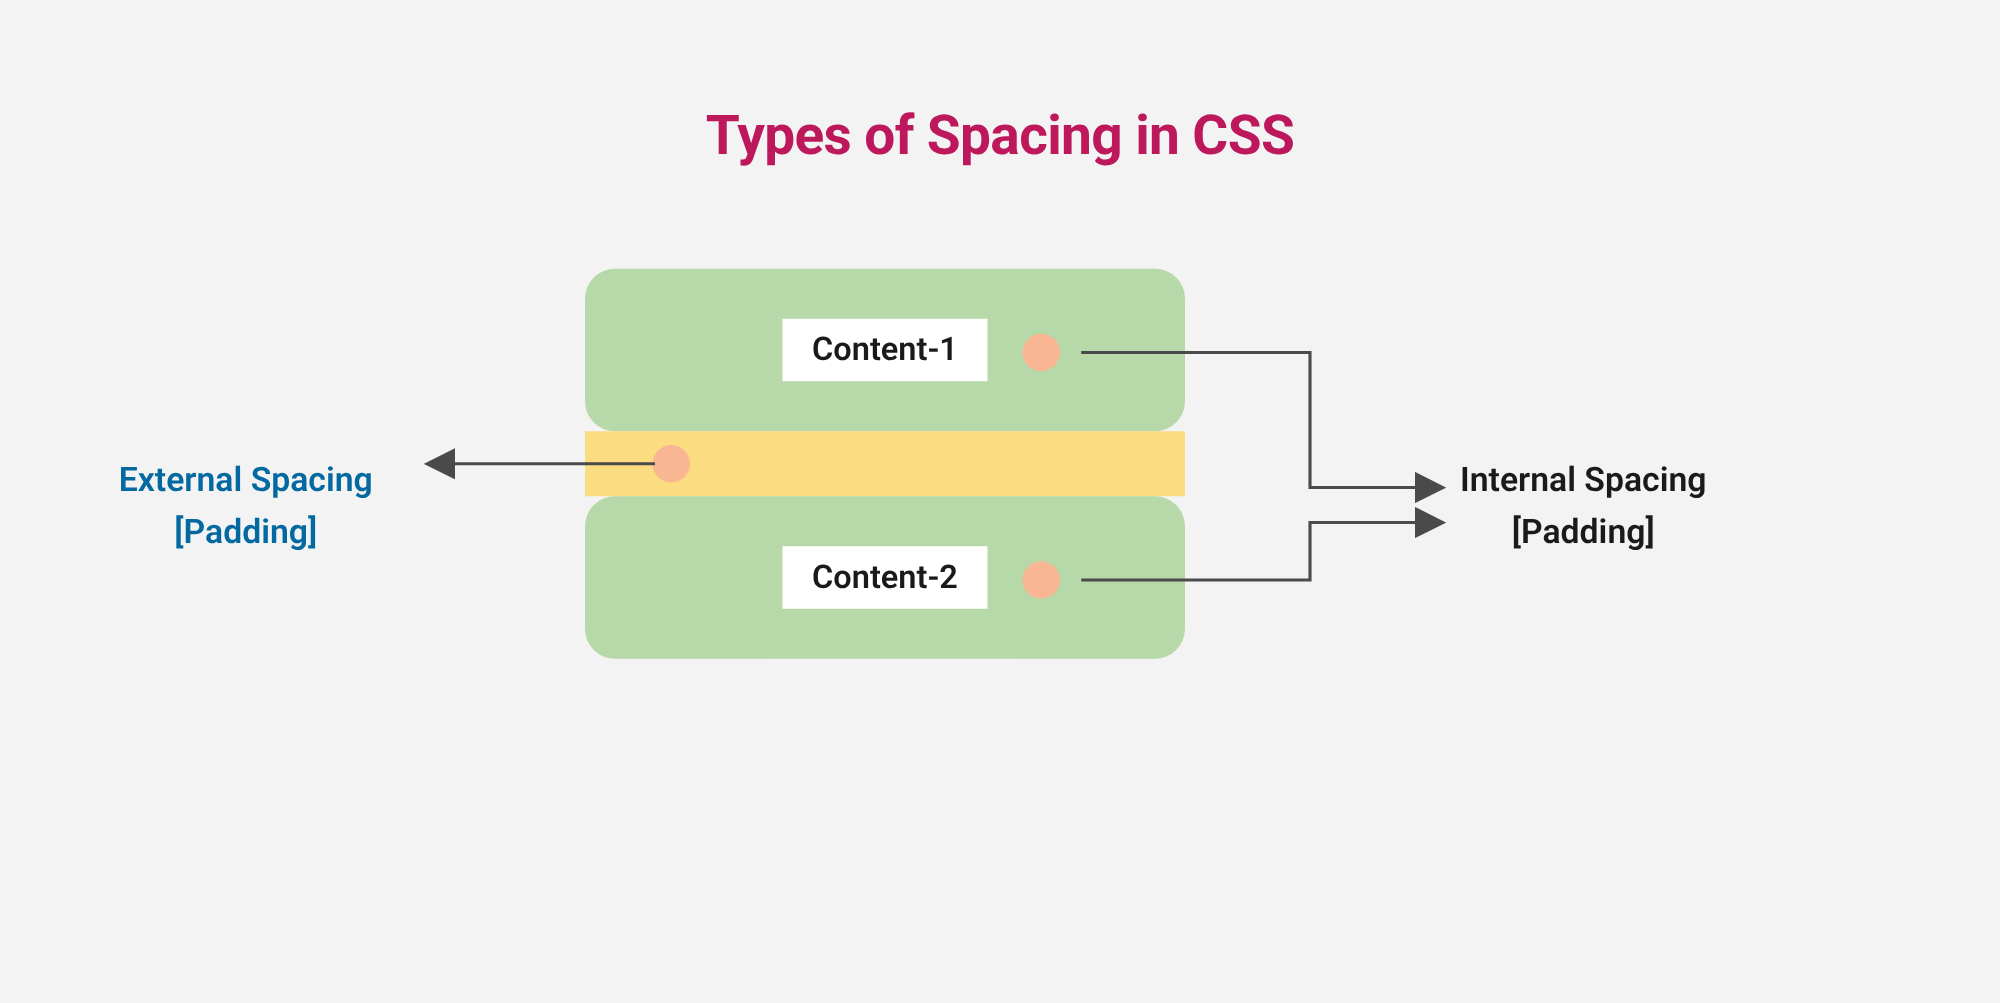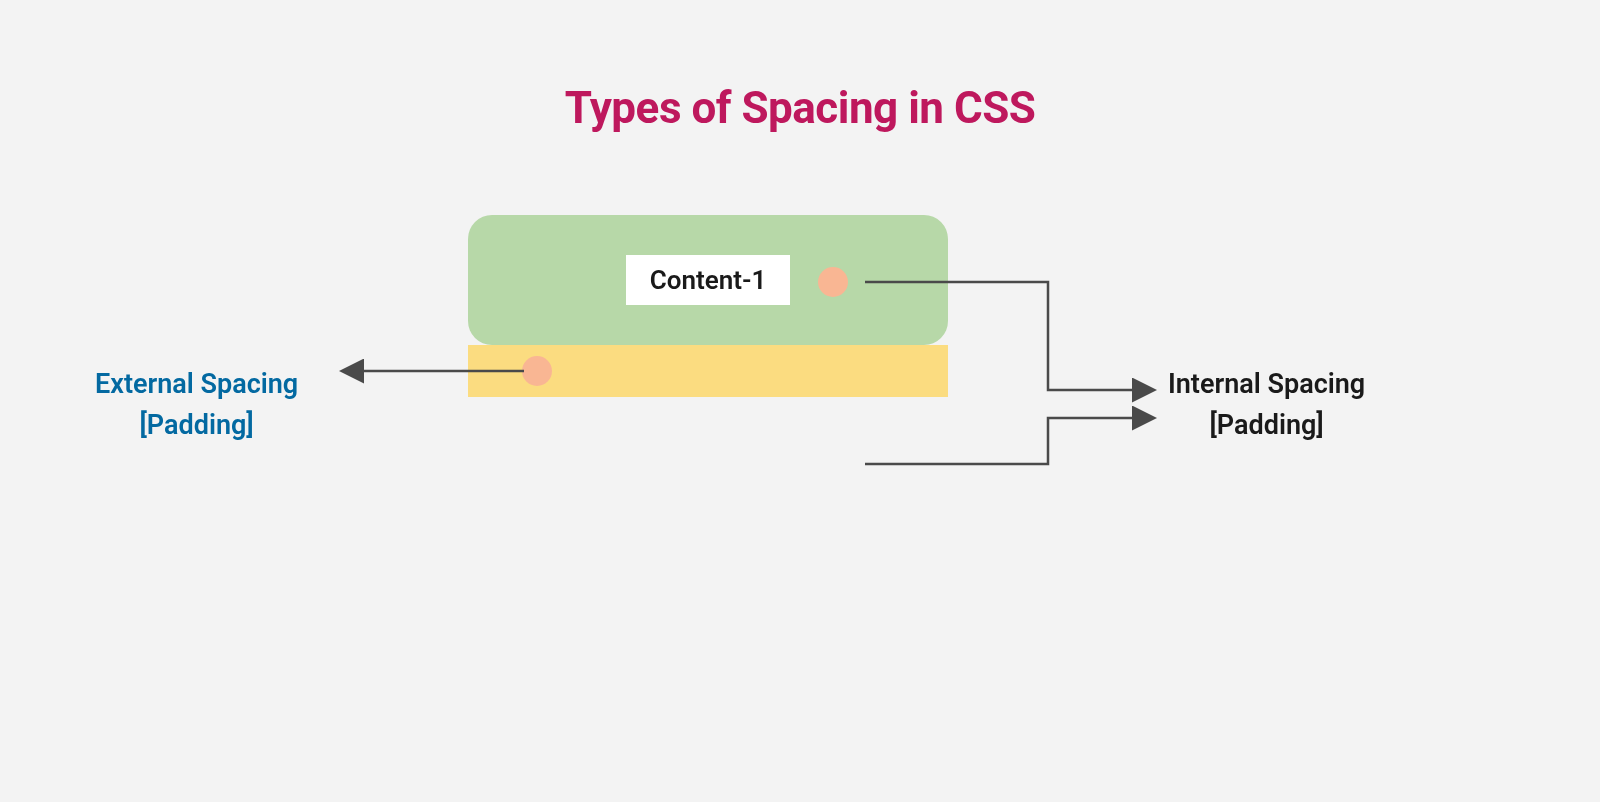--- a/index.html
+++ b/index.html
@@ -108,20 +108,24 @@
 <div class="title">Types of Spacing in CSS</div>
 
 <div class="diagram-container">
   <div class="box">
     <div class="content-label">Content-1</div>
     <div class="dot dot-top"></div>
   </div>
   <div class="margin-gap">
     <div class="dot dot-margin"></div>
   </div>
+  <div class="box">
+    <div class="content-label">Content-2</div>
+    <div class="dot dot-bottom"></div>
+  </div>
 </div>
 
 <div class="label-left">
   <div>External Spacing</div>
   <div>[Padding]</div>
 </div>
 
 <div class="label-right">
   <div>Internal Spacing</div>
   <div>[Padding]</div>

